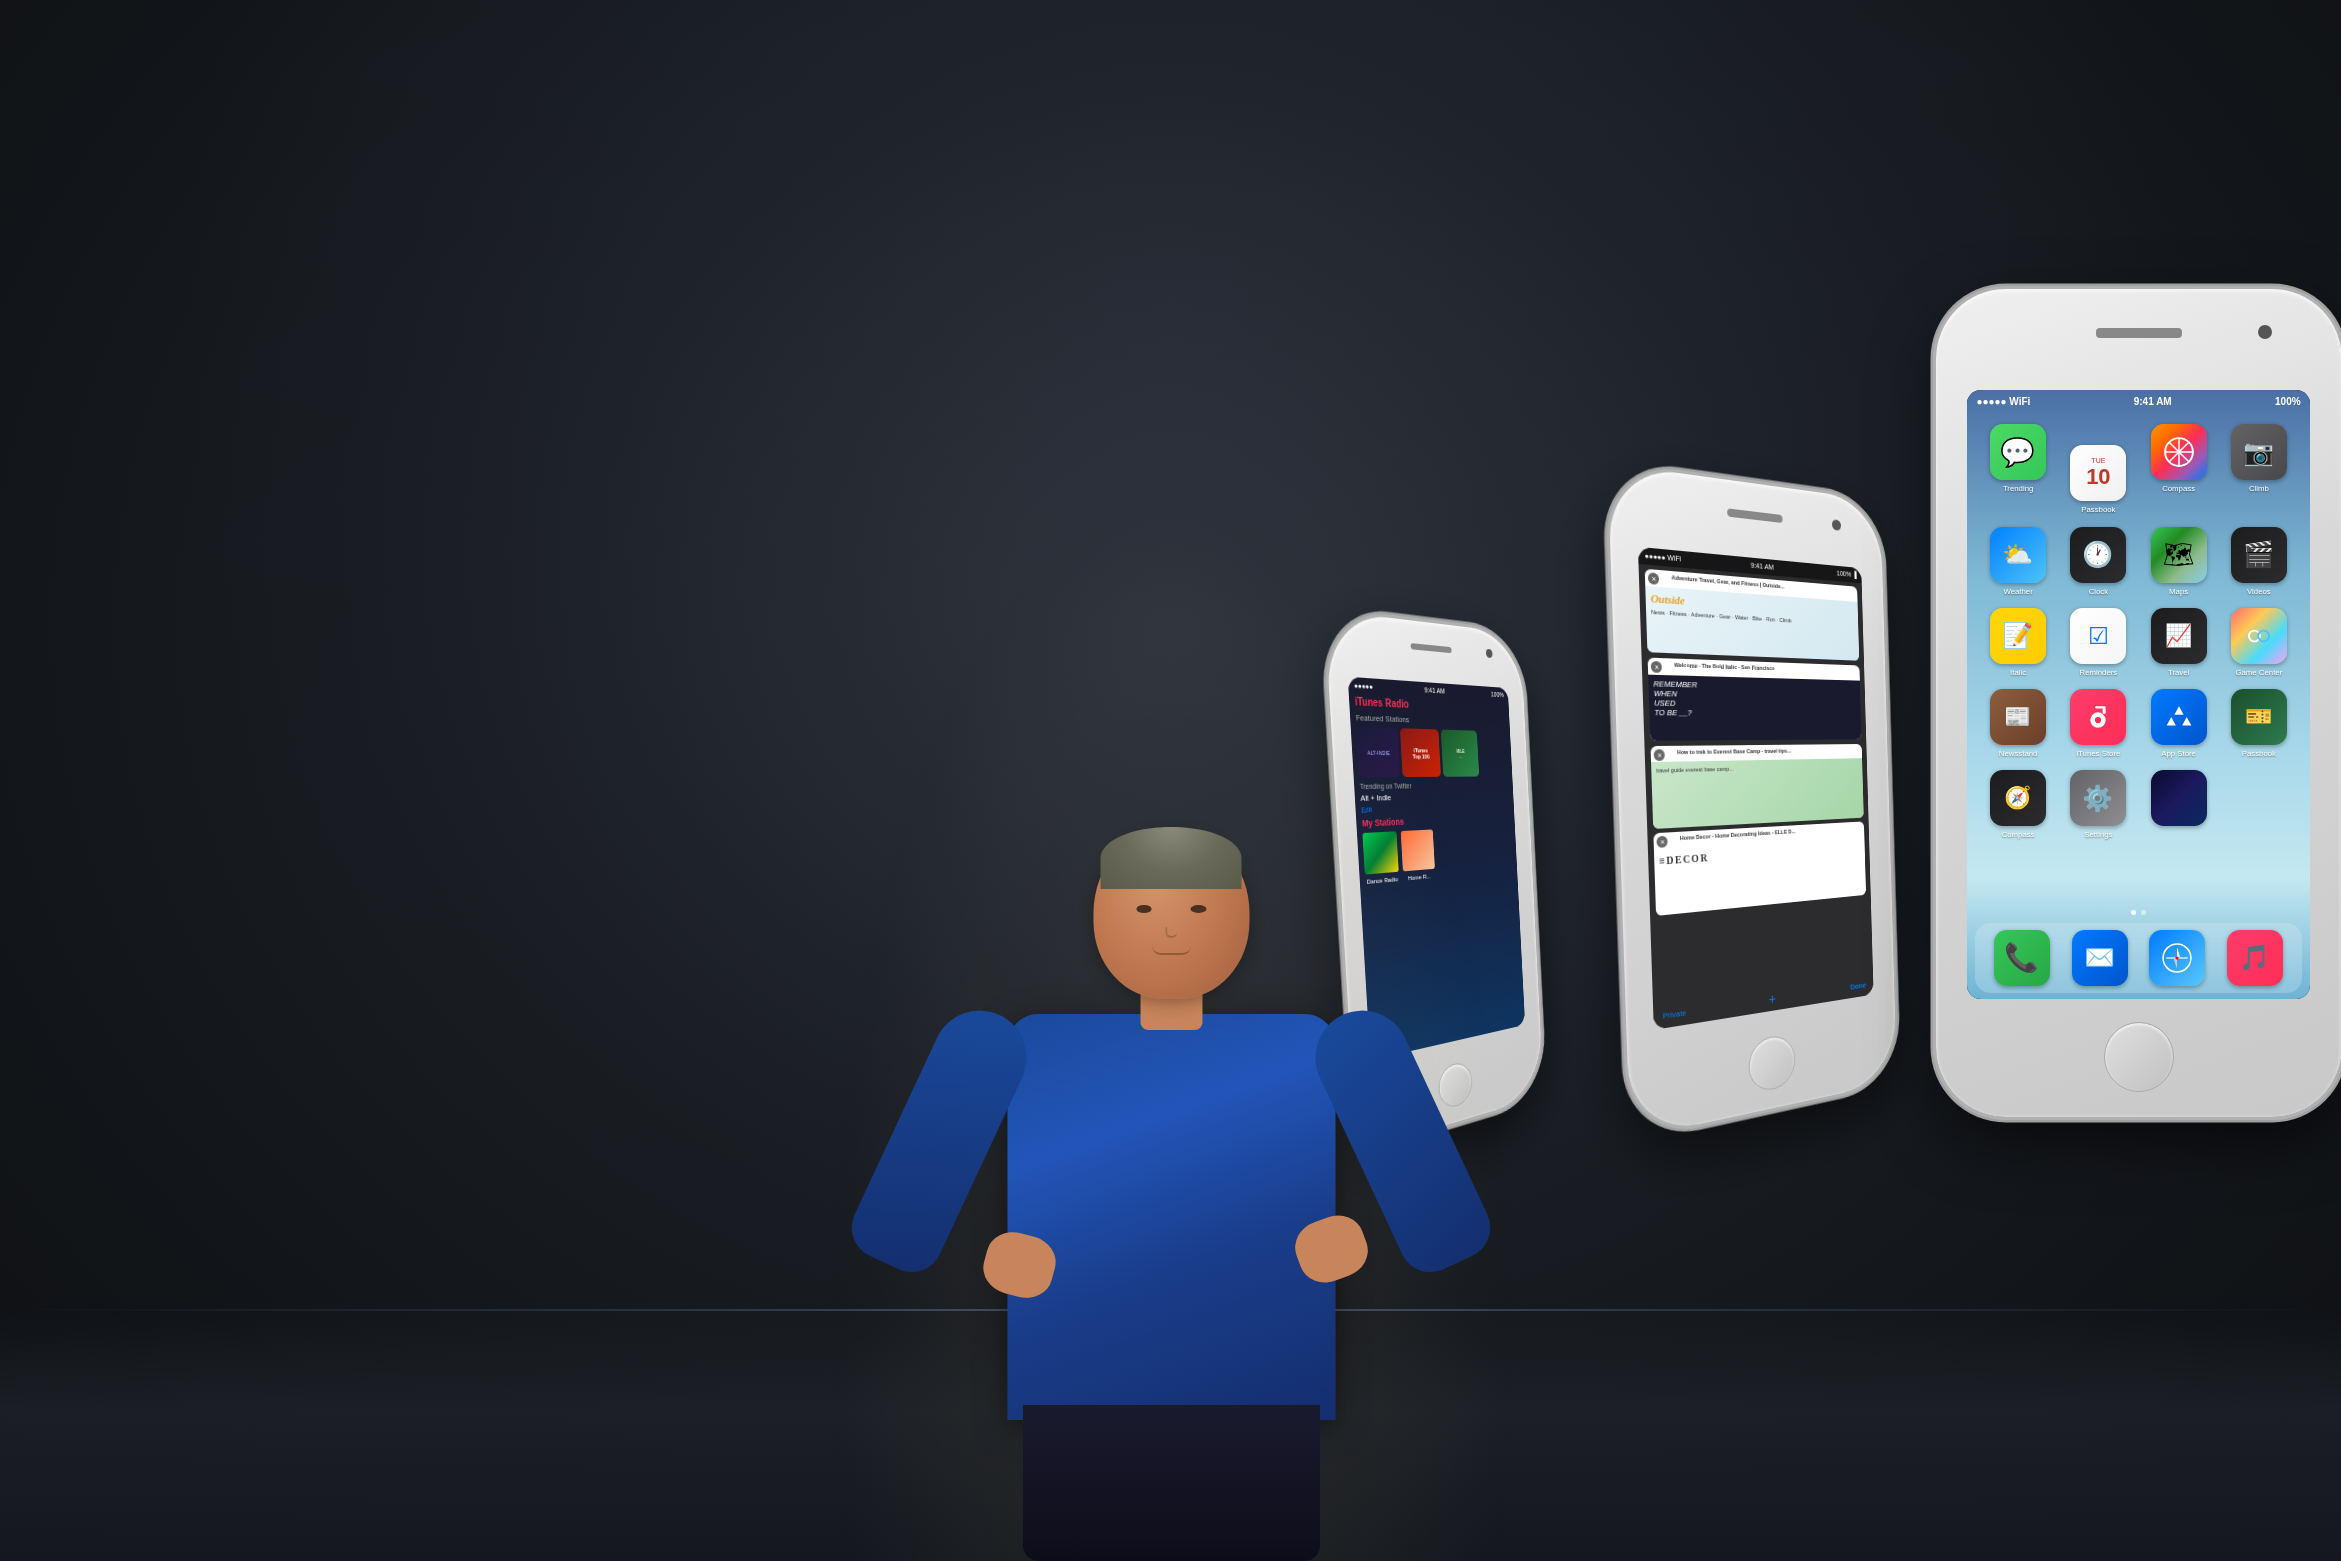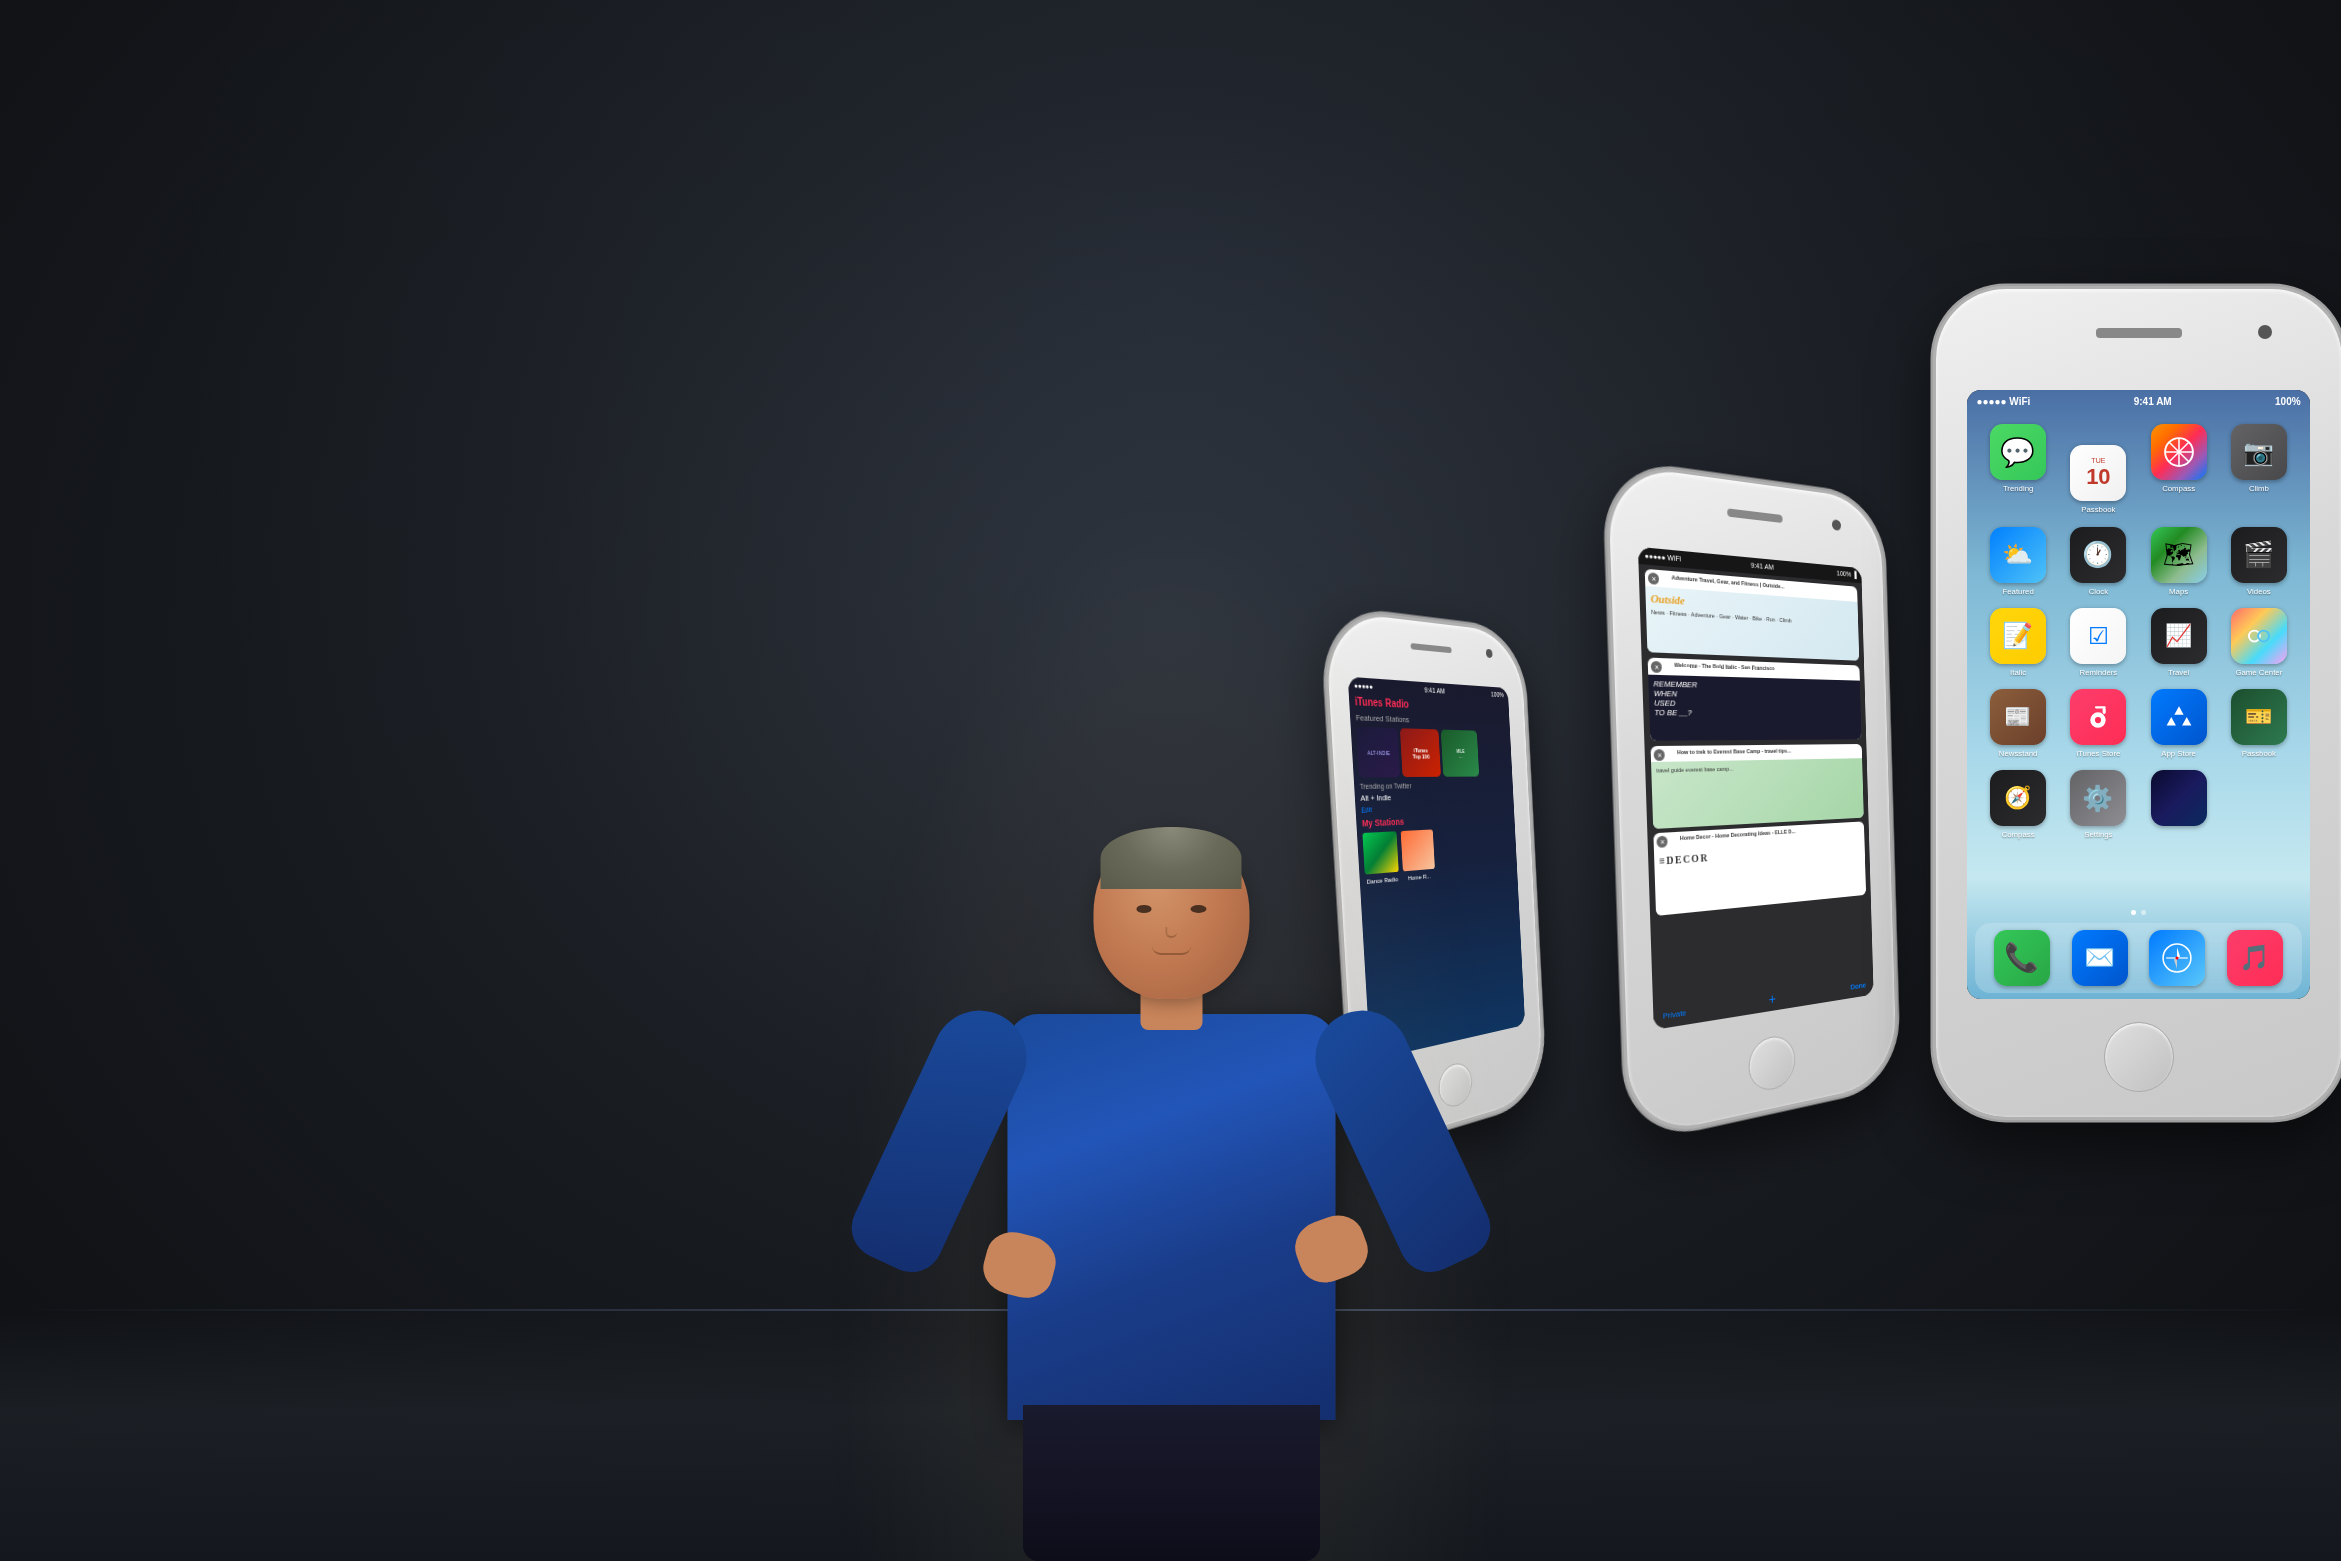--- a/index.html
+++ b/index.html
@@ -671,21 +671,21 @@
               <div class="app-icon app-camera">
                   <span style="font-size:25px;">📷</span>
                 </div>
               <span class="app-label">Climb</span>
             </div>
 
             <div class="ios-app">
               <div class="app-icon app-weather">
                   <span style="font-size:25px;">⛅</span>
                 </div>
-              <span class="app-label">Featured</span>
+              <span class="app-label">Weather</span>
             </div>
             <div class="ios-app">
               <div class="app-icon app-clock">
                   <span style="font-size:25px;">🕐</span>
                 </div>
               <span class="app-label">Clock</span>
             </div>
             <div class="ios-app">
               <div class="app-icon app-maps">
                   <span style="font-size:25px;">🗺</span>

